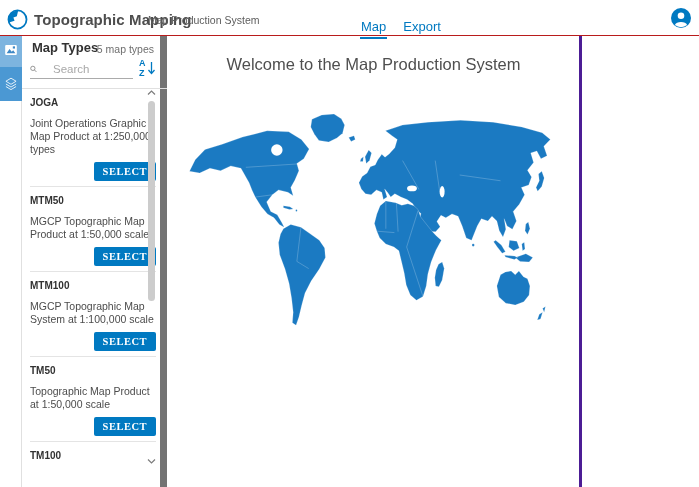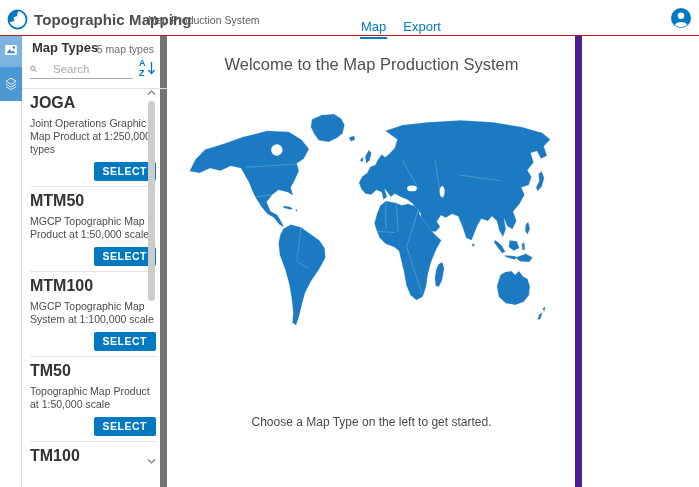--- a/index.html
+++ b/index.html
@@ -31,34 +31,34 @@
   .count { position:absolute; right:6px; top:10px; font-size:10.5px; color:#6e6e6e; }
   .search-box { position:absolute; left:8px; top:27px; width:103px; height:19px;
                 border-bottom:1px solid #ababab; display:flex; align-items:center; gap:16px; }
   .search-box input { border:none; outline:none; width:80px; font-size:11.5px; font-family:inherit; color:#323232; background:transparent; }
   .search-box input::placeholder { color:#a8a8a8; }
   .sort-btn { position:absolute; left:116px; top:24px; width:19px; height:22px; cursor:pointer; background:none; border:none; padding:0; }
   .head-divider { position:absolute; left:0; top:55px; width:145px; height:1px; background:#e0e0e0; }
 
   .list { position:absolute; left:8px; top:56px; width:126px; height:378px; overflow:hidden; }
   .item { padding:7px 0 5px; border-bottom:1px solid #e4e4e4; }
-  .item-name { font-size:16px; font-weight:700; color:#323232; line-height:13px; margin-bottom:8px; }
+  .item-name { font-size:10px; font-weight:700; color:#323232; line-height:13px; margin-bottom:8px; }
   .item-desc { font-size:10.5px; line-height:13px; color:#4c4c4c; }
-  .item-actions { display:flex; justify-content:flex-end; margin:6px 0 0; }
+  .item-actions { display:flex; justify-content:flex-end; margin:6px 0 0;font-family:Liberation Serif, serif; }
   .select-btn { background:var(--accent,#0079c1); color:#fff; border:none; cursor:pointer;
                 font-family:inherit; font-size:10.5px; font-weight:700; letter-spacing:.5px;
                 padding:3px 9px 4px; height:19px; border-radius:2px; }
 
   .scrollbar { position:absolute; right:3px; top:56px; width:11px; height:376px; }
   .scroll-arrow { position:absolute; left:1px; width:9px; height:8px; cursor:pointer; }
   .scroll-arrow.up { top:0; } .scroll-arrow.down { bottom:0; }
   .scroll-thumb { position:absolute; left:2px; top:12px; width:7px; height:200px; background:#ccc; border-radius:4px; cursor:pointer; }
 
   
-  .main { position:absolute; left:168px; top:33px; width:414px; height:454px; background:#fff; border-right:7px solid #4c1d95; }
+  .main { position:absolute; left:168px; top:33px; width:414px; height:454px; background:#fff; border-right:3px solid #4c1d95; }
   .welcome { position:absolute; top:22px; left:0; width:100%; text-align:center;
              font-size:16.5px; font-weight:400; color:#4f4f4f; }
   .world-map { position:absolute; left:6px; top:70px; width:400px; height:240px; }
   .land { fill:var(--map-fill,#1b7ac2); stroke:rgba(255,255,255,.65); stroke-width:.7; stroke-linejoin:round; }
   .sea { fill:#fff; }
   .border-lines { stroke:rgba(255,255,255,.55); stroke-width:.9; fill:none; }
   .instruction { position:absolute; top:382px; left:0; width:100%; text-align:center; font-size:12px; color:#4a4a4a; }
 </style>
 </head>
 <body>
@@ -228,14 +228,13 @@
         <path d="M497,267 L540,270"></path>
         <path d="M598,224 L570,300"></path>
         <path d="M570,300 L610,403"></path>
         <path d="M640,120 L652,190"></path>
         <path d="M700,150 L800,162"></path>
         <path d="M560,120 L600,180"></path>
       </g>
     </g>
   </svg>
 
-  <div class="instruction">Choose a Map Type on the left to get started.</div>
 </div>
 
 </body></html>

